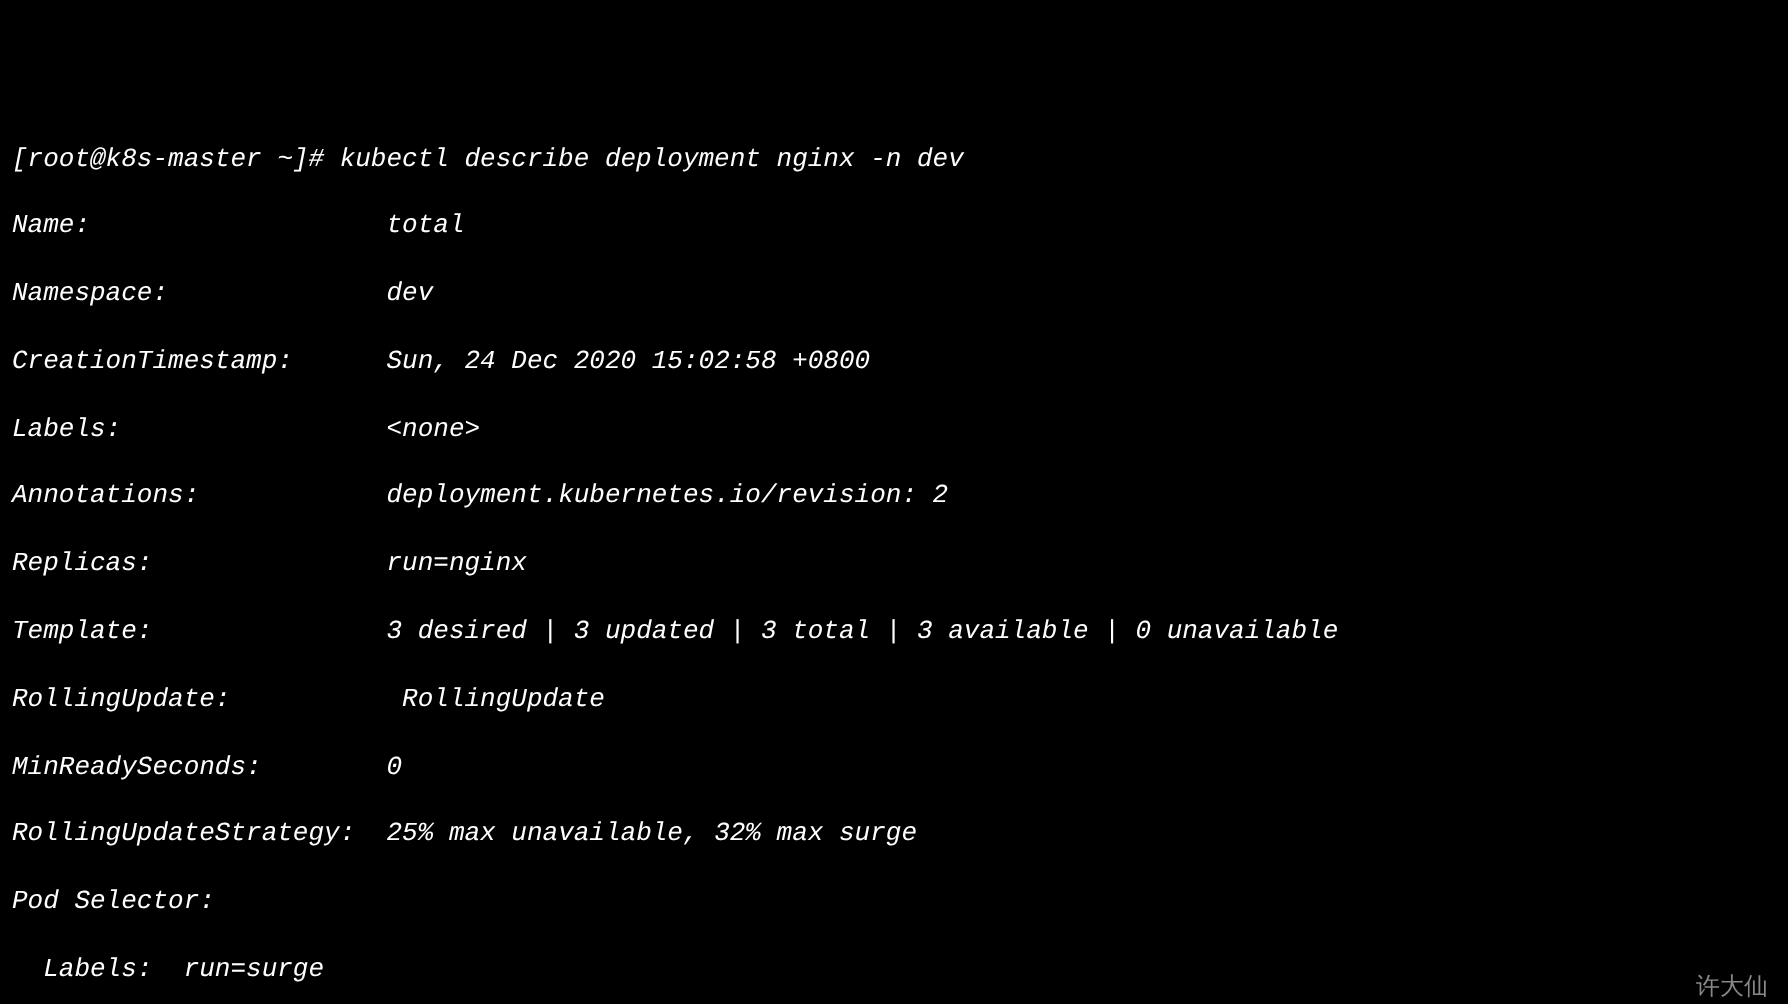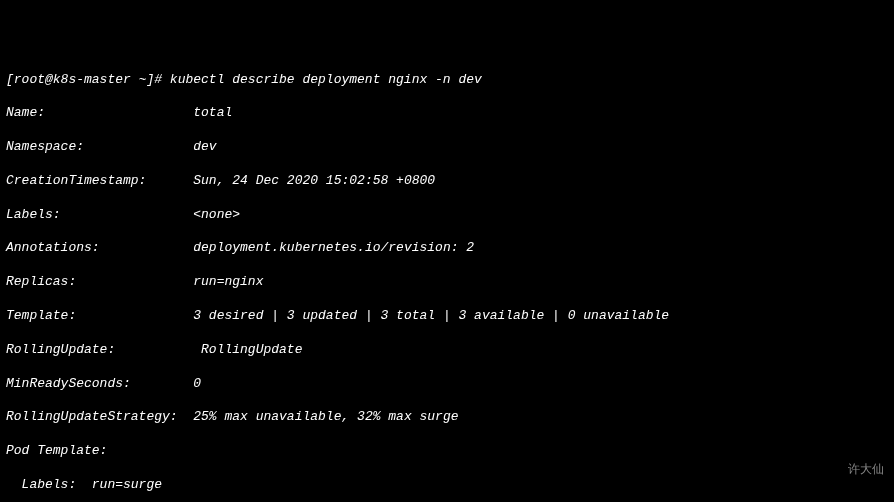--- a/index.html
+++ b/index.html
@@ -18,21 +18,21 @@
       height: 502px;
       position: relative;
       white-space: pre;
     }
     .line {
       white-space: pre;
       font-style: italic;
     }
     .watermark {
       position: absolute;
-      bottom: 24px;
+      bottom: 0;
       right: 10px;
       color: #888;
       font-size: 12px;
       font-family: sans-serif;
       white-space: normal;
     }
   </style>
 </head>
 <body>
 
@@ -42,21 +42,21 @@
 <div class="line"><span>Name:</span>                   <span>total</span></div>
 <div class="line"><span>Namespace:</span>              <span>dev</span></div>
 <div class="line"><span>CreationTimestamp:</span>      <span>Sun, 24 Dec 2020 15:02:58 +0800</span></div>
 <div class="line"><span>Labels:</span>                 <span>&lt;none&gt;</span></div>
 <div class="line"><span>Annotations:</span>            <span>deployment.kubernetes.io/revision: 2</span></div>
 <div class="line"><span>Replicas:</span>               <span>run=nginx</span></div>
 <div class="line"><span>Template:</span>               <span>3 desired | 3 updated | 3 total | 3 available | 0 unavailable</span></div>
 <div class="line"><span>RollingUpdate:</span>           <span>RollingUpdate</span></div>
 <div class="line"><span>MinReadySeconds:</span>        <span>0</span></div>
 <div class="line"><span>RollingUpdateStrategy:</span>  <span>25% max unavailable, 32% max surge</span></div>
-<div class="line">Pod Template:</div>
+<div class="line">Pod Selector:</div>
 <div class="line">  Labels:  run=surge</div>
 
 
 
 
 
 
 
 
 

